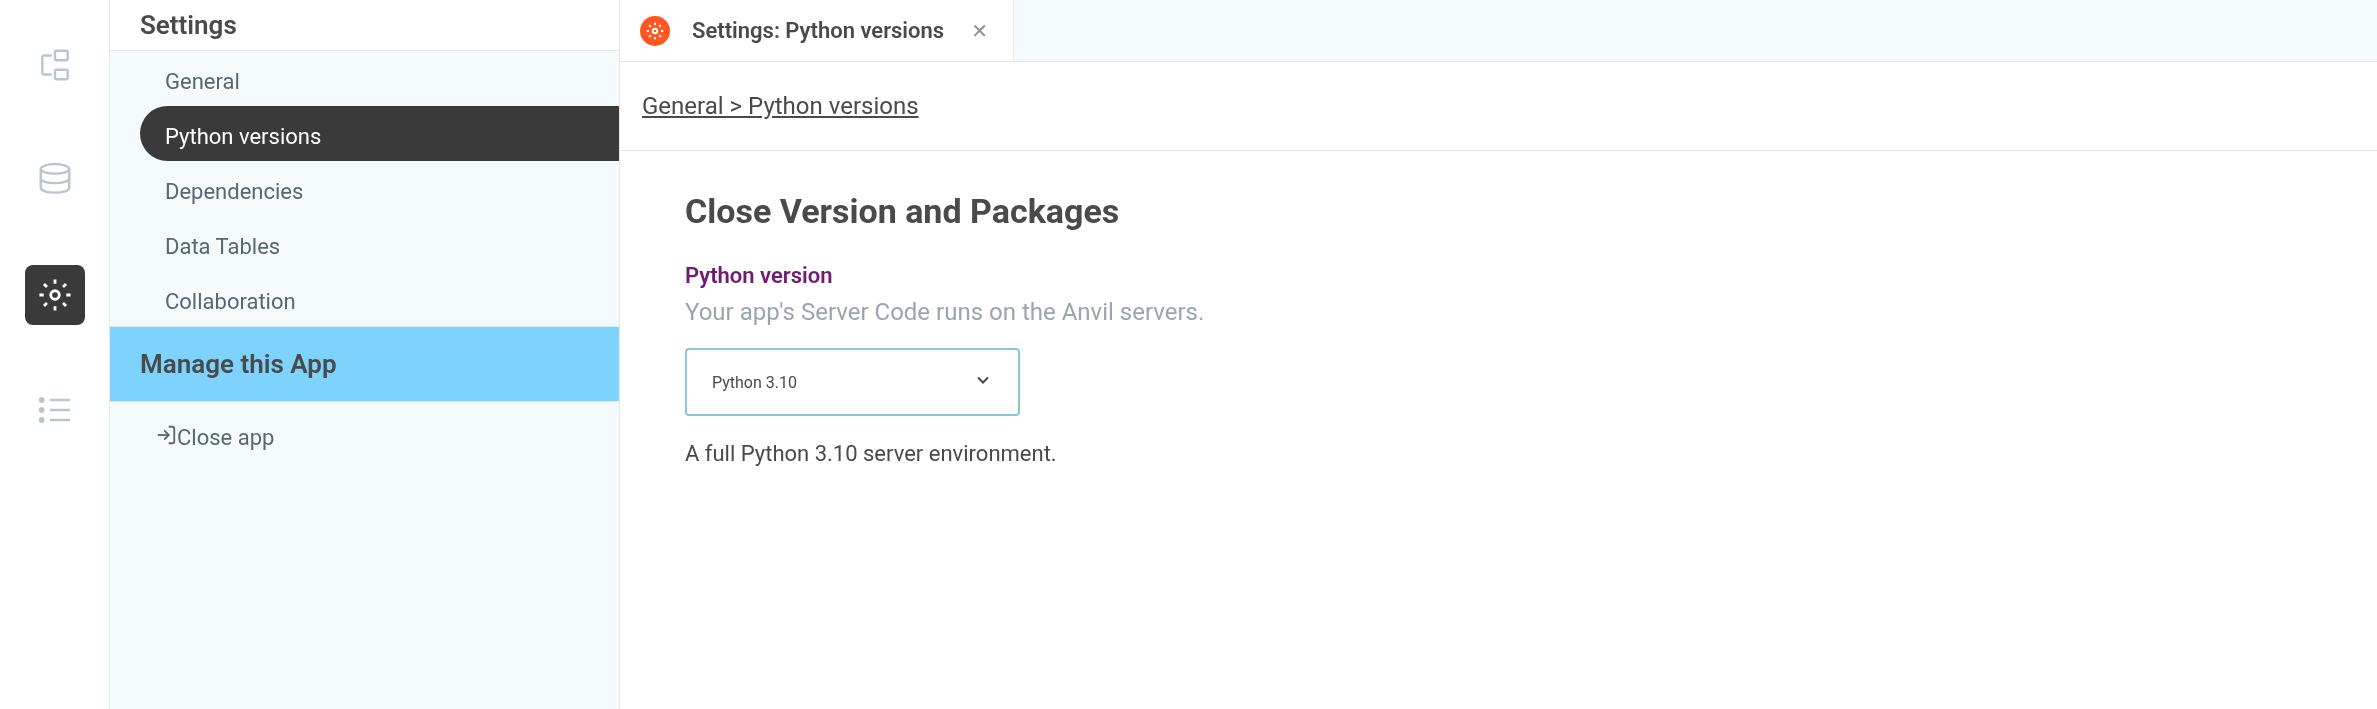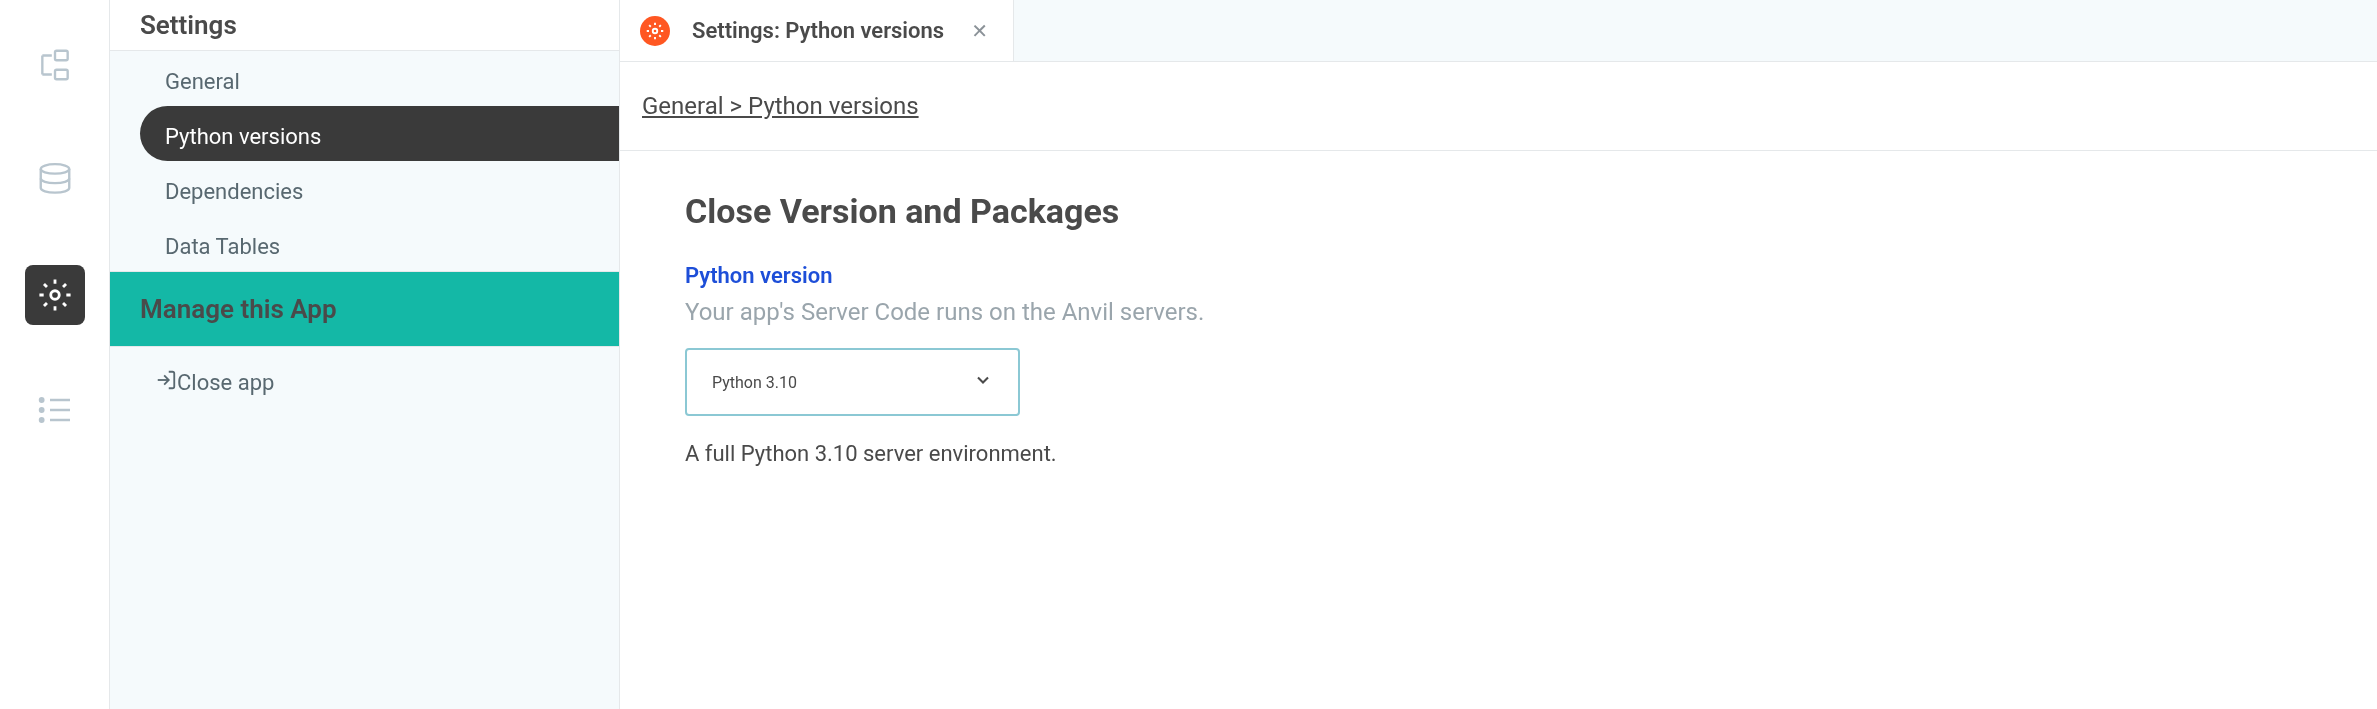--- a/index.html
+++ b/index.html
@@ -69,21 +69,21 @@
       border-top-left-radius: 30px;
       border-bottom-left-radius: 30px;
       margin-left: 30px;
       padding-left: 25px;
     }
     .section-header {
       padding: 22px 30px;
       font-size: 26px;
       font-weight: 600;
       color: #4a4a4a;
-      background: #14b8a6;
+      background: #7dd3fc;
       border-bottom: 1px solid #e5e8ea;
     }
     .action-item {
       padding: 22px 30px 18px 45px;
       font-size: 22px;
       color: #586870;
       display: flex;
       align-items: center;
       gap: 0;
       cursor: pointer;
@@ -144,21 +144,21 @@
     }
     .content-heading {
       font-size: 34px;
       font-weight: 700;
       color: #4a4a4a;
       margin-bottom: 32px;
     }
     .field-label {
       font-size: 22px;
       font-weight: 600;
-      color: #1d4ed8;
+      color: #701a75;
       margin-bottom: 10px;
     }
     .field-description {
       font-size: 24px;
       color: #9aa5ac;
       margin-bottom: 22px;
     }
     .select-box {
       width: 335px;
       border: 2px solid #8bc8d4;
@@ -218,20 +218,21 @@
   </div>
 </div>
 
 <div class="settings-panel">
   <div class="panel-header">Settings</div>
   <div class="panel-section">
     <div class="nav-item">General</div>
     <div class="nav-item selected">Python versions</div>
     <div class="nav-item">Dependencies</div>
     <div class="nav-item">Data Tables</div>
+    <div class="nav-item">Collaboration</div>
   </div>
   <div class="section-header">Manage this App</div>
   <div class="action-item">
     <span>
       <svg width="22" height="22" viewBox="0 0 24 24" fill="none" stroke="currentColor" stroke-width="2">
         <path d="M15 3h4a2 2 0 012 2v14a2 2 0 01-2 2h-4"></path>
         <path d="M10 17l5-5-5-5"></path>
         <path d="M15 12H3"></path>
       </svg>
     </span>

